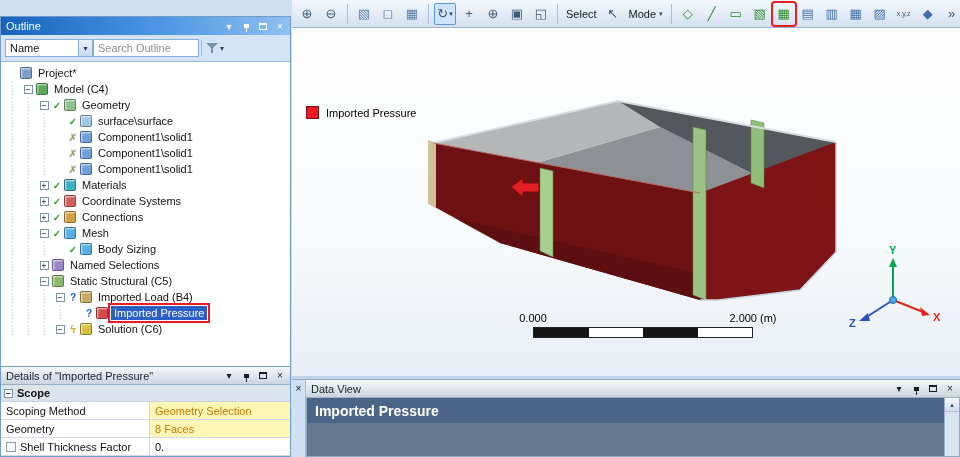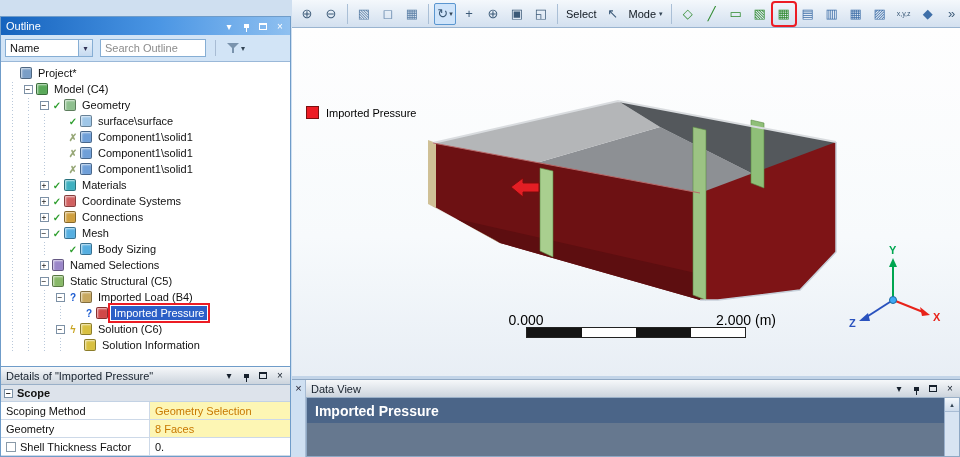--- a/index.html
+++ b/index.html
@@ -12,21 +12,21 @@
   .titlebar.gray{background:linear-gradient(180deg,#f6f8fa,#ccd4dd);color:#16202c;border-bottom:1px solid #9ab0c8}
   .tb-title{font-size:11px;flex:1;white-space:nowrap;overflow:hidden}
   .tb-icons{display:flex;gap:3px;align-items:center}
   .tbi{width:14px;height:14px;display:flex;align-items:center;justify-content:center;font-size:10px;color:inherit}
   .pin-shape{display:block;width:5px;height:4px;background:currentColor;position:relative}
   .pin-shape::after{content:"";position:absolute;left:2px;top:4px;width:1px;height:4px;background:currentColor}
   .box-shape{display:block;width:8px;height:7px;border:1px solid currentColor;border-top-width:2px}
 
   
   #outline-panel{position:absolute;left:0;top:16px;width:291px;height:366px;border:1px solid #6f9cc9;background:#d2e4f6;display:flex;flex-direction:column}
-  .filter-row{height:26px;display:flex;align-items:center;gap:7px;padding:0 4px;flex:none}
+  .filter-row{height:26px;display:flex;align-items:center;gap:0;padding:0 4px;flex:none}
   .combo{width:88px;height:18px;background:#fff;border:1px solid #86aed4;display:flex;align-items:center;padding-left:4px;color:#111}
   .combo-btn{margin-left:auto;width:14px;height:16px;background:linear-gradient(#eaf2fb,#c6daf0);border-left:1px solid #86aed4;font-size:8px;display:flex;align-items:center;justify-content:center;color:#335}
   .search-input{width:106px;height:18px;border:1px solid #86aed4;font-size:11px;padding:0 4px;color:#333;background:#fff;outline:none}
   .search-input::placeholder{color:#8c8c8c}
   .vdiv{width:1px;height:16px;background:#a8bcd4;margin:0 2px}
   .funnel-wrap{display:flex;align-items:center;gap:2px;padding:0 2px}
   .funnel{position:relative;width:12px;height:12px;display:inline-block}
   .funnel::before{content:"";position:absolute;left:0;top:1px;border-left:6px solid transparent;border-right:6px solid transparent;border-top:6px solid #7a93ad}
   .funnel::after{content:"";position:absolute;left:5px;top:6px;width:2px;height:5px;background:#7a93ad}
   .mini-chev{font-size:8px;color:#345}
@@ -63,21 +63,21 @@
   .ti.end{margin-left:auto}
   .dd{font-size:7px;margin-left:1px;color:#345}
   .tsep{width:1px;height:20px;background:#aabfd6;margin:0 3px;flex:none}
   .tlab{font-size:11px;color:#101820;padding:0 3px;display:flex;align-items:center;gap:2px;flex:none}
 
   
   #viewport{position:absolute;top:28px;left:0;width:668px;height:348px;background:linear-gradient(180deg,#fefefe 0%,#f7fafc 60%,#e8eef5 100%);overflow:hidden}
   #scene{position:absolute;left:0;top:0}
   .legend{position:absolute;left:14px;top:78px;display:flex;align-items:center;gap:7px;font-size:11px;color:#000}
   .legend-swatch{width:13px;height:13px;border:1px solid #7a1010;flex:none}
-  .scalebar{position:absolute;left:234px;top:284px;width:220px;height:46px;font-size:14px;color:#000}
+  .scalebar{position:absolute;left:241px;top:284px;width:220px;height:46px;font-size:11px;color:#000}
   .s-min{position:absolute;left:0;top:0;transform:translateX(-50%)}
   .s-max{position:absolute;left:220px;top:0;transform:translateX(-50%);white-space:nowrap}
   .s-bar{position:absolute;left:0;top:15px;width:220px;height:11px;border:1px solid #222;display:flex}
   .s-bar i{flex:1}
   .s-bar i:nth-child(odd){background:#141414}
   .s-bar i:nth-child(even){background:#fff}
   .s-mid{position:absolute;left:0;top:31px;width:220px;text-align:center}
 
   
   #hsplit{position:absolute;left:0;top:376px;width:668px;height:3px;background:#c2d4e8}
@@ -272,29 +272,20 @@
         <span class="guide"></span>
         <span class="guide"></span>
         <span class="guide"></span>
         <span class="ecell">
           <span class="expbox">−</span>
         </span>
         <span class="tstat" style="color: rgb(200, 164, 32);">ϟ</span>
         <span class="ticon" style="background: rgb(216, 192, 64);"></span>
         <span class="tlabel">Solution (C6)</span>
       </div>
-      <div class="trow">
-        <span class="guide"></span>
-        <span class="guide"></span>
-        <span class="guide"></span>
-        <span class="guide"></span>
-        <span class="ecell"></span>
-        <span class="ticon" style="background: rgb(216, 192, 64);"></span>
-        <span class="tlabel">Solution Information</span>
-      </div>
     </div>
 </div>
 
 <div id="details-panel">
   <div class="titlebar gray">
     <span class="tb-title">Details of "Imported Pressure"</span>
     <span class="tb-icons">
       <span class="tbi">▾</span>
       <span class="tbi">
           <span class="pin-shape"></span>

